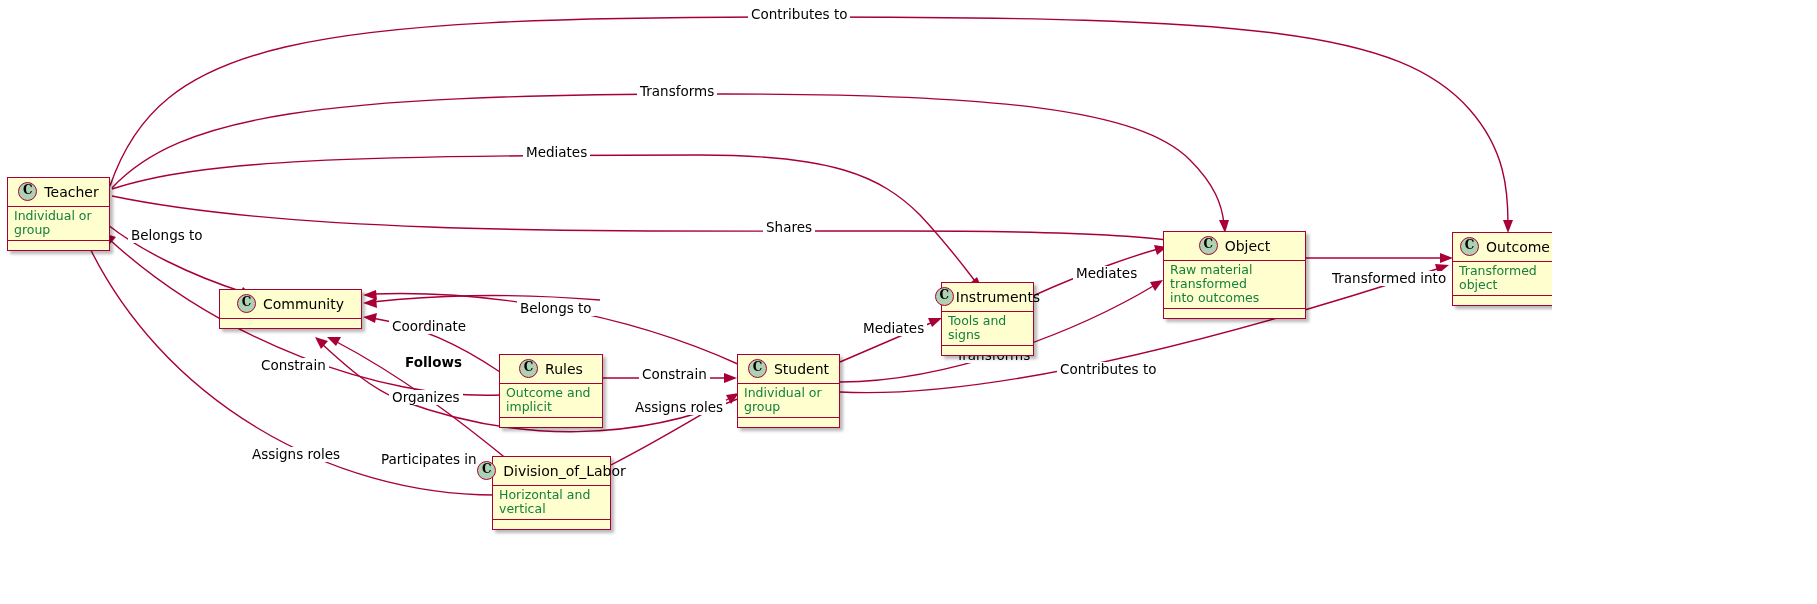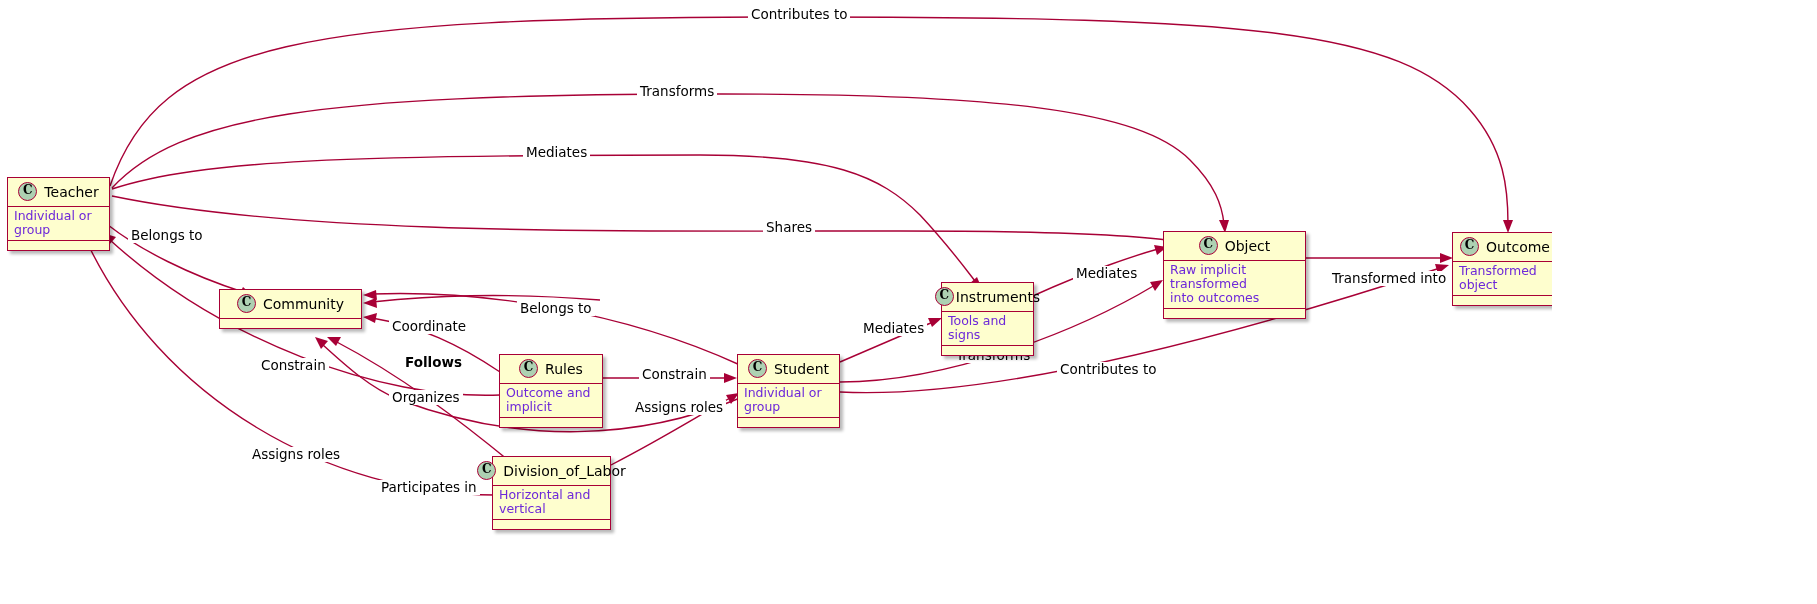--- a/index.html
+++ b/index.html
@@ -48,21 +48,21 @@
     font-size:12px;font-weight:bold;color:#000;
     text-align:center;line-height:15px;
     font-family:"DejaVu Serif", serif;
     flex:0 0 auto;
   }
   .node-attrs{
     padding:2px 6px 3px 6px;
     border-bottom:1.3px solid #A80036;
     font-size:12.5px;
     line-height:14px;
-    color:#6d28d9;
+    color:#15803d;
     white-space:pre-line;
   }
   .node-methods{
     height:9px;
   }
 </style>
 </head>
 <body>
 
 <div id="stage">
@@ -132,21 +132,21 @@
   <div class="edge-label" style="left:637px;top:84px;">Transforms</div>
   <div class="edge-label" style="left:523px;top:145px;">Mediates</div>
   <div class="edge-label" style="left:763px;top:220px;">Shares</div>
   <div class="edge-label" style="left:128px;top:228px;">Belongs to</div>
   <div class="edge-label" style="left:517px;top:301px;">Belongs to</div>
   <div class="edge-label" style="left:389px;top:319px;">Coordinate</div>
   <div class="edge-label" style="left:402px;top:355px;font-weight:bold;">Follows</div>
   <div class="edge-label" style="left:389px;top:390px;">Organizes</div>
   <div class="edge-label" style="left:258px;top:358px;">Constrain</div>
   <div class="edge-label" style="left:249px;top:447px;">Assigns roles</div>
-  <div class="edge-label" style="left:378px;top:452px;margin-top:28px;">Participates in</div>
+  <div class="edge-label" style="left:378px;top:452px;">Participates in</div>
   <div class="edge-label" style="left:639px;top:367px;">Constrain</div>
   <div class="edge-label" style="left:632px;top:400px;">Assigns roles</div>
   <div class="edge-label" style="left:860px;top:321px;">Mediates</div>
   <div class="edge-label" style="left:1073px;top:266px;">Mediates</div>
   <div class="edge-label" style="left:953px;top:348px;">Transforms</div>
   <div class="edge-label" style="left:1057px;top:362px;">Contributes to</div>
   <div class="edge-label" style="left:1329px;top:247px;margin-top:24px;">Transformed into</div>
 
   <div class="node" style="left:7px;top:177px;width:103px;">
     <div class="node-title">
@@ -199,21 +199,21 @@
     </div>
     <div class="node-attrs">Tools and signs</div>
     <div class="node-methods"></div>
   </div>
 
   <div class="node" style="left:1163px;top:231px;width:143px;">
     <div class="node-title">
       <span class="cicon">C</span>
       <span>Object</span>
     </div>
-    <div class="node-attrs">Raw implicit transformed
+    <div class="node-attrs">Raw material transformed
 into outcomes</div>
     <div class="node-methods"></div>
   </div>
 
   <div class="node" style="left:1452px;top:232px;width:106px;">
     <div class="node-title">
       <span class="cicon">C</span>
       <span>Outcome</span>
     </div>
     <div class="node-attrs">Transformed object</div>

